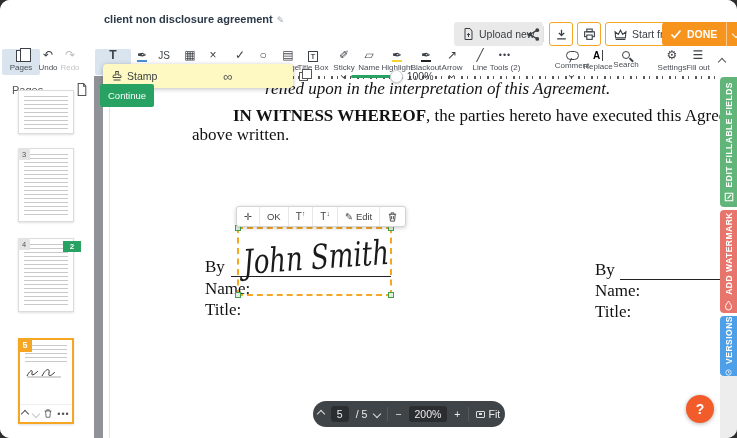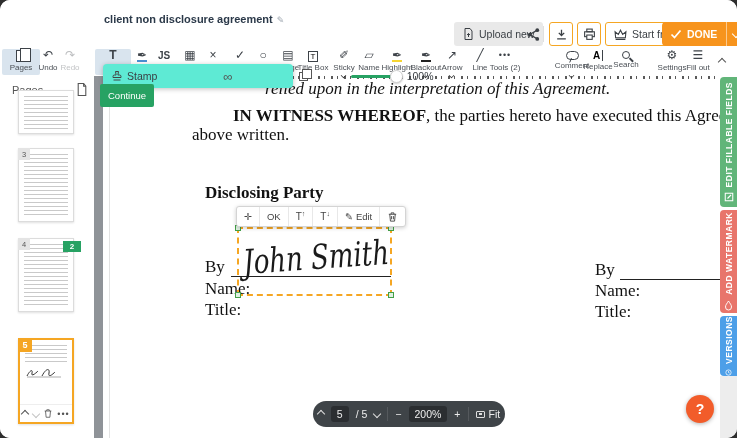--- a/index.html
+++ b/index.html
@@ -45,21 +45,21 @@
   .i-search { width:8px; height:8px; border:1.5px solid #3d4248; border-radius:50%; margin-top:2px; position:relative; }
   .i-search:after { content:""; position:absolute; left:6px; top:7px; width:5px; height:1.5px; background:#3d4248; transform:rotate(45deg); }
   .i-replace { font-size:10px; font-weight:bold; margin-top:1px; }
   .i-replace i { font-style:normal; border-left:1.3px solid #3d4248; margin-left:2px; }
   #collapse-btn { position:absolute; left:712px; top:6px; width:20px; height:16px; display:flex; align-items:center; justify-content:center; }
   .chev { display:inline-block; width:6px; height:6px; border-left:1.5px solid #555; border-bottom:1.5px solid #555; }
   .chev.up { transform:rotate(135deg); } .chev.down { transform:rotate(-45deg); }
   .chev.lite { border-color:#c4c4c4; }
 
   
-  #stampbar { position:absolute; left:103px; top:64px; width:190px; height:24px; background:#5eead4; border-radius:4px; box-shadow:0 1px 5px rgba(0,0,0,.25); z-index:16; display:flex; align-items:center;gap:25px; }
+  #stampbar { position:absolute; left:103px; top:64px; width:190px; height:24px; background:#fef9c3; border-radius:4px; box-shadow:0 1px 5px rgba(0,0,0,.25); z-index:16; display:flex; align-items:center;gap:25px; }
   #stampbar .seg { display:flex; align-items:center; gap:4px; padding:0 8px; font-size:10.5px; color:#3a3f44; height:100%; }
   #stampbar .vdiv { width:1px; height:14px; background:#e2e2e2; }
   #inf { font-size:13px; color:#555; }
   .i-layers { position:relative; width:9px; height:9px; border:1.2px solid #555; background:#fff; }
   .i-layers:before { content:""; position:absolute; left:2px; top:-3.5px; width:8px; height:8px; border:1.2px solid #555; background:#fff; }
   #slider { position:relative; width:46px; height:3px; background:#27a263; border-radius:2px; margin:0 6px 0 4px; }
   #slider-handle { position:absolute; right:-6px; top:-5px; width:13px; height:13px; background:#fff; border:1px solid #cfcfcf; border-radius:50%; box-shadow:0 1px 2px rgba(0,0,0,.2); }
   #continue-btn { position:absolute; left:100px; top:84px; height:23px; padding:0 8px; background:#27a263; color:#fff; font-size:9.5px; display:flex; align-items:center; border-radius:2px; z-index:17; }
 
   
@@ -195,21 +195,21 @@
       </div>
     <div class="titem active" style="left:95px">
         <span class="ticon" style="font-weight:bold">T</span>
         <span class="tlabel">Text</span>
       </div>
     <div class="titem" style="left:124px">
         <span class="ticon sign-blue">✒</span>
         <span class="tlabel">Sign</span>
       </div>
     <div class="titem" style="left:144px;width:40px">
-        <span class="ticon" style="font-size:10px;font-weight:bold">JS</span>
+        <span class="ticon" style="font-size:10px;font-weight:normal">JS</span>
         <span class="tlabel">Initials</span>
       </div>
     <div class="titem" style="left:172px">
         <span class="ticon">▦</span>
         <span class="tlabel">Date</span>
       </div>
     <div class="titem" style="left:195px">
         <span class="ticon">×</span>
         <span class="tlabel">Cross</span>
       </div>
@@ -286,21 +286,20 @@
     <div id="collapse-btn">
         <span class="chev up"></span>
       </div>
   </div>
 
   <div id="canvas">
     <div id="sliver"></div>
     <div class="doc" id="line2">relied upon in the interpretation of this Agreement.</div>
     <div class="doc" id="witness"><b>IN WITNESS WHEREOF</b><span>, the parties hereto have executed this Agreemen</span></div>
     <div class="doc" id="above">above written.</div>
-    <div class="doc" id="disclosing">Disclosing Party</div>
 
     <div class="doc fieldrow" id="by-l">By</div>
     <div class="doc fieldrow" id="name-l">Name:</div>
     <div class="doc fieldrow" id="title-l">Title:</div>
     <div class="uline" id="uline-l"></div>
 
     <div class="doc fieldrow" id="by-r">By</div>
     <div class="doc fieldrow" id="name-r">Name:</div>
     <div class="doc fieldrow" id="title-r">Title:</div>
     <div class="uline" id="uline-r"></div>

